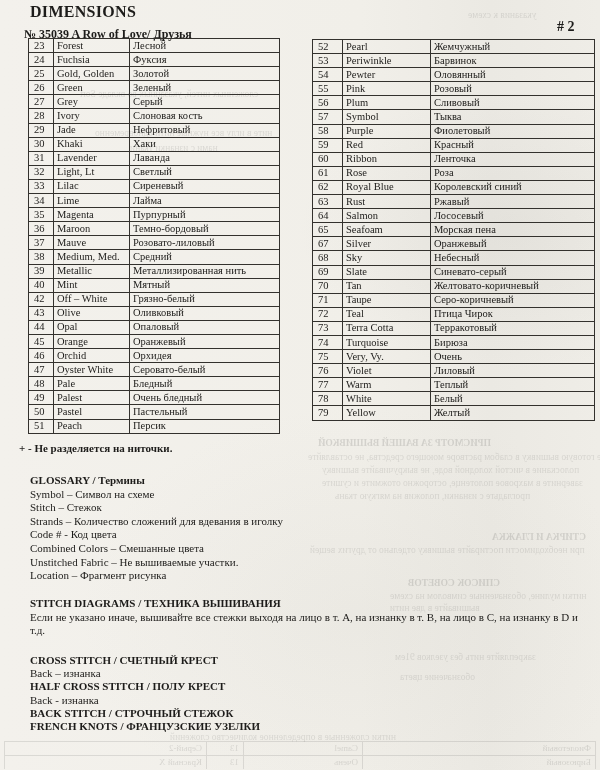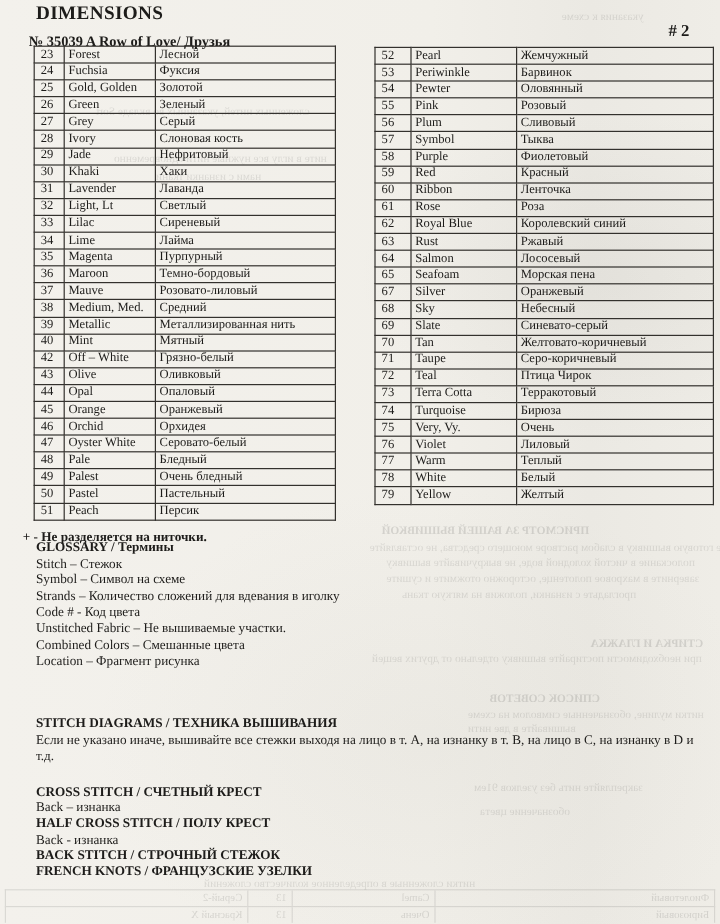--- a/index.html
+++ b/index.html
@@ -21,21 +21,21 @@
     border:1px solid #33312d;height:14.1px;box-sizing:border-box;
     padding:0 3px;line-height:12px;white-space:nowrap;overflow:hidden;
     font-weight:500;
   }
   table.color-table td.c-num{padding-left:5px;}
   .tbl-left{left:18px;top:38px;width:252px;margin-left:10px;}
   .tbl-right{left:312px;top:39px;width:283px;padding-left:12px;}
 
   .footnote{position:absolute;top:442px;left:19px;font-size:11px;font-weight:bold;}
 
-  .gloss{position:absolute;top:450px;left:30px;font-size:11px;line-height:13.6px;}
+  .gloss{position:absolute;top:474px;left:30px;font-size:11px;line-height:13.6px;}
   .gloss-title{font-weight:bold;}
 
   .sd{position:absolute;top:597px;left:30px;width:548px;font-size:11px;line-height:13.6px;}
   .sd-title{font-weight:bold;}
 
   .bottom{position:absolute;top:654px;left:30px;font-size:11px;line-height:13.2px;}
   .bt-title{font-weight:bold;}
 
   
   .bleed{
@@ -410,31 +410,31 @@
         </tr>
       </tbody>
   </table>
 
   <div class="footnote">+ - Не разделяется на ниточки.</div>
 
   <div class="gloss">
     <div class="gloss-title">GLOSSARY / Термины</div>
     <div>
 
+        <div>Symbol – Символ на схеме</div>
+
         <div>Stitch – Стежок</div>
 
-        <div>Symbol – Символ на схеме</div>
-
         <div>Strands – Количество сложений для вдевания в иголку</div>
 
         <div>Code # - Код цвета</div>
 
+        <div>Combined Colors – Смешанные цвета</div>
+
         <div>Unstitched Fabric – Не вышиваемые участки.</div>
-
-        <div>Combined Colors – Смешанные цвета</div>
 
         <div>Location – Фрагмент рисунка</div>
       </div>
   </div>
 
   <div class="sd">
     <div class="sd-title">STITCH DIAGRAMS / ТЕХНИКА ВЫШИВАНИЯ</div>
     <div>Если не указано иначе, вышивайте все стежки выходя на лицо в т. А, на изнанку в т. В, на лицо в С, на изнанку в D и т.д.</div>
   </div>
 

